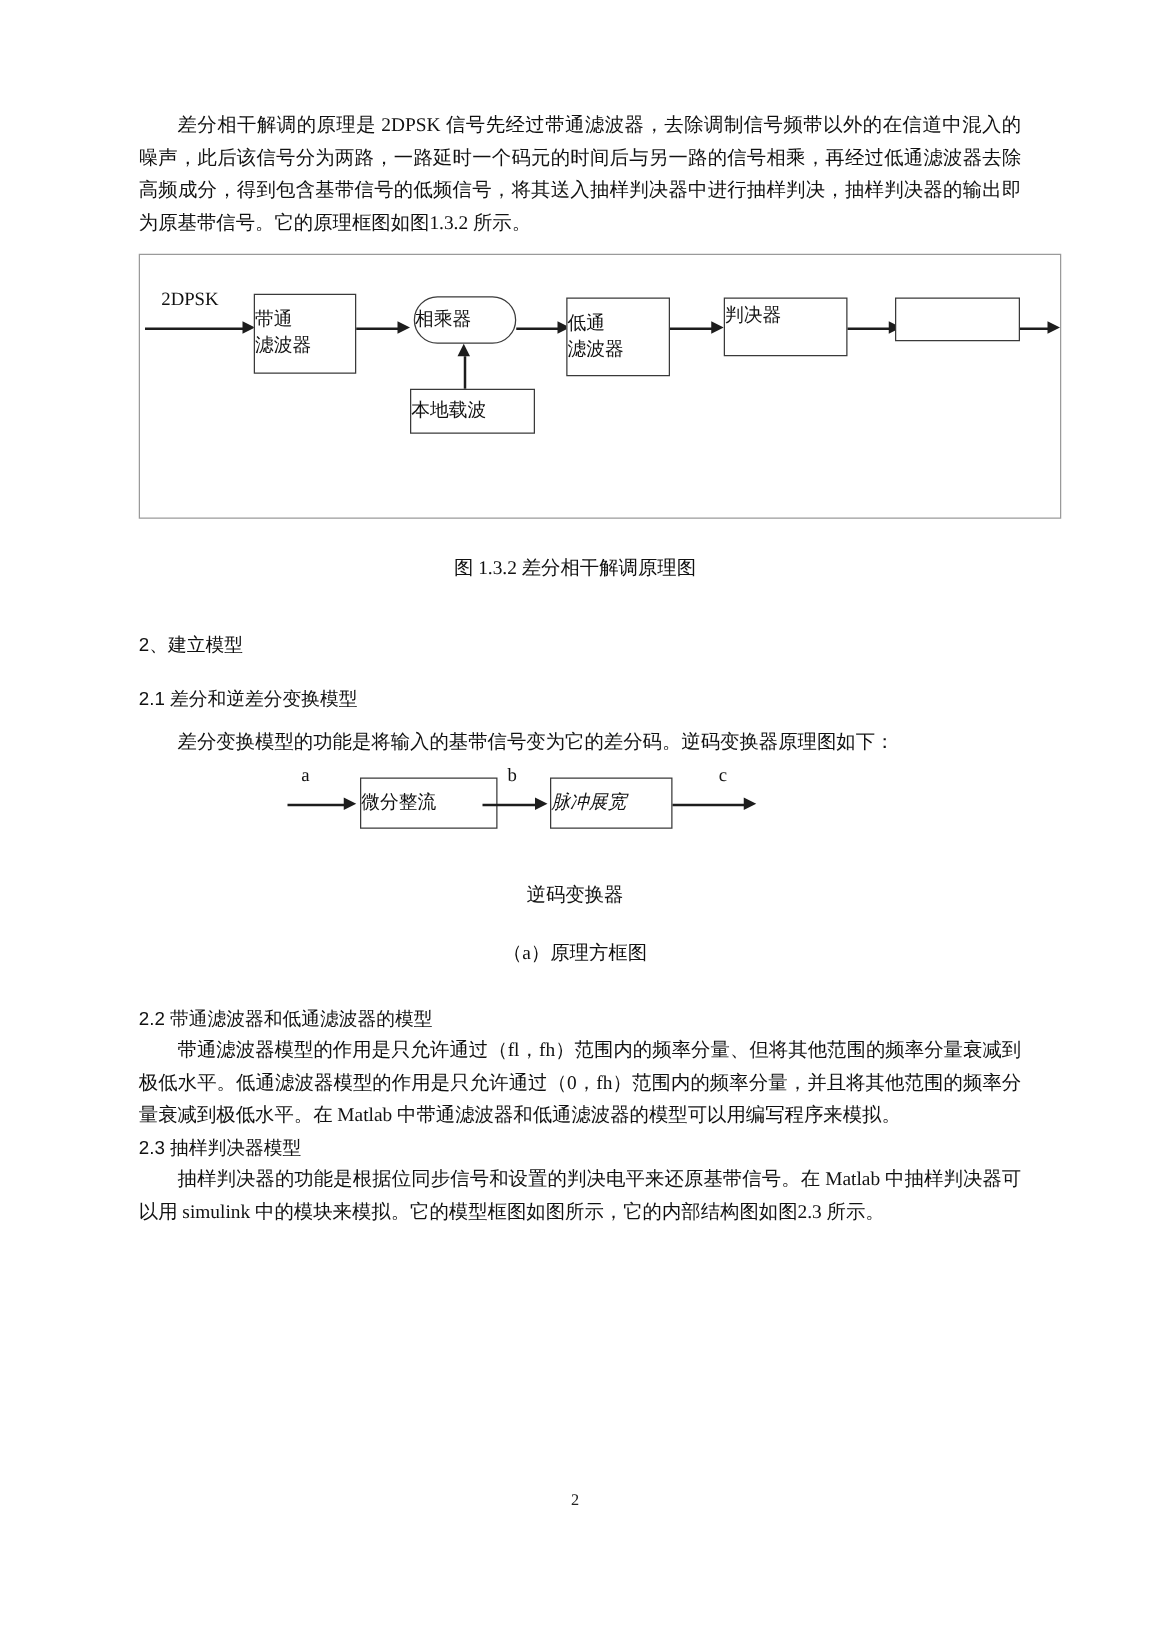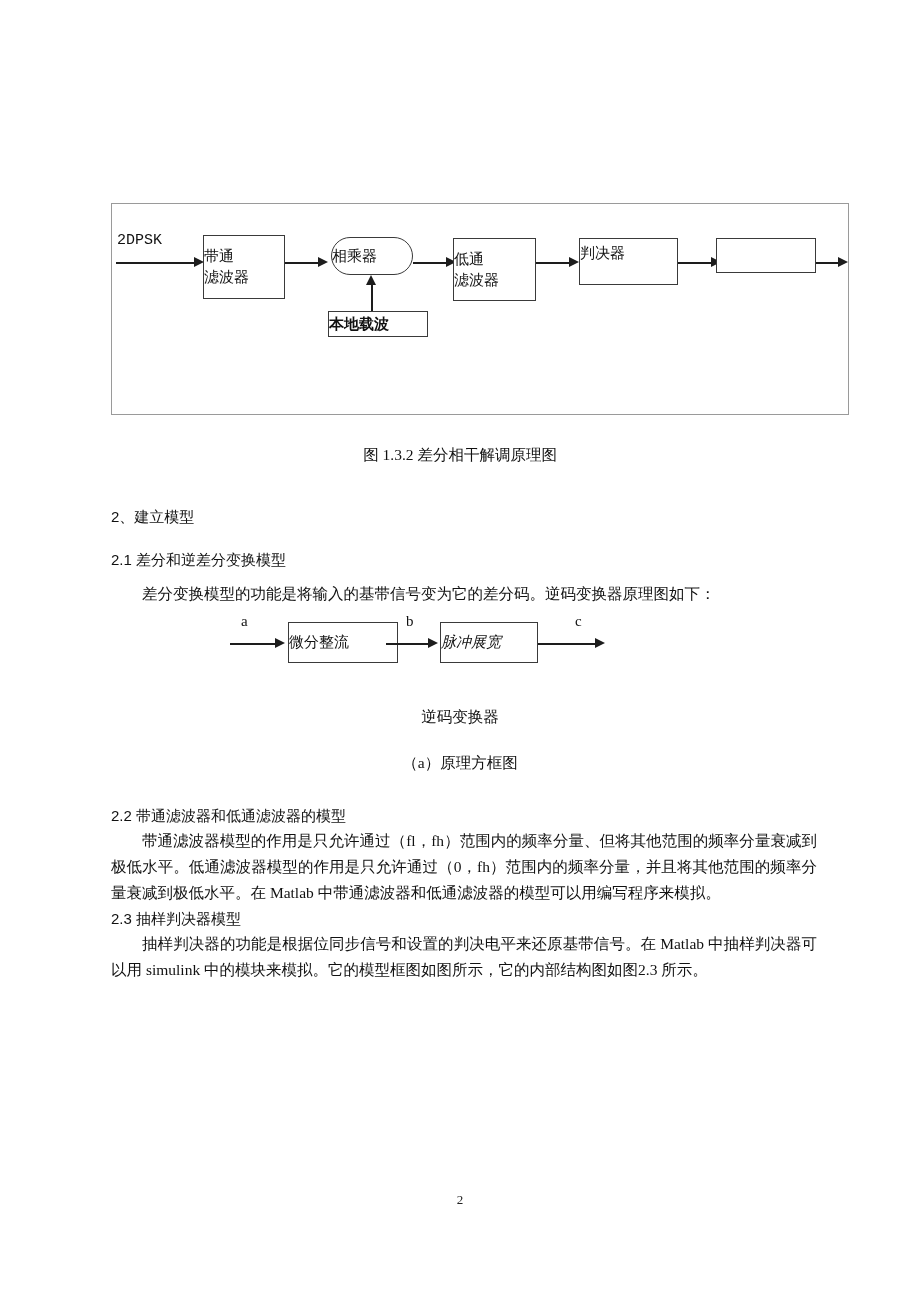--- a/index.html
+++ b/index.html
@@ -123,24 +123,25 @@
     color: #111;
     white-space: nowrap;
     font-family: "Liberation Serif", serif;
   }
 </style>
 </head>
 <body>
 
 <div class="page">
 
+  <div class="para indent" style="top:88px;">差分相干解调的原理是 2DPSK 信号先经过带通滤波器，去除调制信号频带以外的在信道中混入的噪声，此后该信号分为两路，一路延时一个码元的时间后与另一路的信号相乘，再经过低通滤波器去除高频成分，得到包含基带信号的低频信号，将其送入抽样判决器中进行抽样判决，抽样判决器的输出即为原基带信号。它的原理框图如图1.3.2 所示。</div>
 
   <div class="fig1-frame">
 
-    <div class="fig-label" style="left:5px; top:28px;font-family:Liberation Mono, monospace;">2DPSK</div>
+    <div class="fig-label" style="left:17px; top:28px;">2DPSK</div>
 
     <div class="hline" style="left:4px; top:58px; width:84px;"></div>
     <div class="arrow-r" style="left:82px; top:53px;"></div>
 
     <div class="box" style="left:91px; top:31px; width:82px; height:64px;">
       <span>带通</span>
       <span>滤波器</span>
     </div>
 
     <div class="hline" style="left:173px; top:58px; width:36px;"></div>
@@ -170,21 +171,21 @@
 
     <div class="box" style="left:604px; top:34px; width:100px; height:35px;">
       <span></span>
     </div>
 
     <div class="hline" style="left:704px; top:58px; width:26px;"></div>
     <div class="arrow-r" style="left:726px; top:53px;"></div>
 
     <div class="vline" style="left:259px; top:81px; height:28px;"></div>
     <div class="arrow-u" style="left:254px; top:71px;"></div>
-    <div class="box" style="left:216px; top:107px; width:100px; height:26px;font-weight:bold;">
+    <div class="box" style="left:216px; top:107px; width:100px; height:36px;">
       <span>本地载波</span>
     </div>
   </div>
 
   <div class="centered" style="top:444px;">图 1.3.2   差分相干解调原理图</div>
 
   <div class="heading" style="top:506px;">2、建立模型</div>
 
   <div class="heading" style="top:549px;">2.1 差分和逆差分变换模型</div>
 

